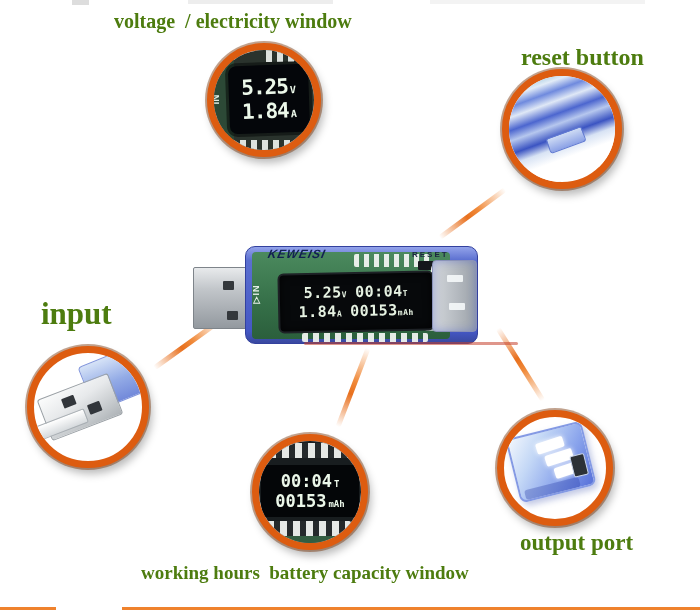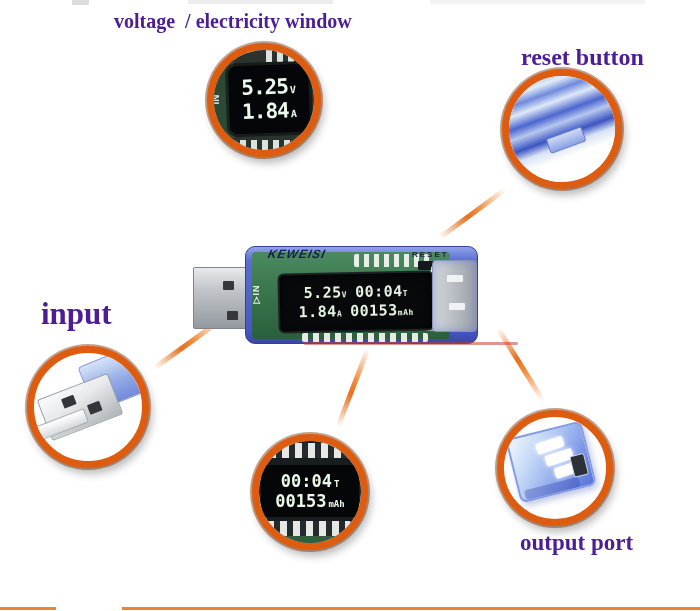--- a/index.html
+++ b/index.html
@@ -5,21 +5,21 @@
   * { box-sizing: border-box; margin: 0; padding: 0; }
   html,body { background:#ffffff; }
   .stage {
     position: relative; width: 700px; height: 611px;
     background: #ffffff; overflow: hidden;
     font-family: "Liberation Serif", serif;
   }
   .abs { position: absolute; }
 
   
-  .lbl { position: absolute; color: #4c1d95; font-weight: 700; white-space: pre; }
+  .lbl { position: absolute; color: #4d7c0f; font-weight: 700; white-space: pre; }
   .lbl-voltage { left: 114px; top: 10px;  font-size: 20px; }
   .lbl-reset   { left: 521px; top: 44px;  font-size: 24px; }
   .lbl-input   { left: 41px;  top: 296px; font-size: 31px; }
   .lbl-output  { left: 520px; top: 530px; font-size: 23px; }
   .lbl-working { left: 141px; top: 562px; font-size: 19px; }
 
   
   .callout {
     position: absolute; border-radius: 50%;
     border: 7px solid #dd5c10; background: #fff; overflow: hidden;
@@ -165,20 +165,21 @@
 <div class="stage">
 
   <div class="abs rem1"></div>
   <div class="abs rem2"></div>
   <div class="abs rem3"></div>
 
   <div class="lbl lbl-voltage">voltage  / electricity window</div>
   <div class="lbl lbl-reset">reset button</div>
   <div class="lbl lbl-input">input</div>
   <div class="lbl lbl-output">output port</div>
+  <div class="lbl lbl-working">working hours  battery capacity window</div>
 
   <div class="leader leader-input"></div>
   <div class="leader leader-reset"></div>
   <div class="leader leader-hours"></div>
   <div class="leader leader-output"></div>
 
   <div class="callout vcircle">
     <div class="vc-bg"></div>
     <div class="vc-strip"></div>
     <div class="vc-in">IN</div>

